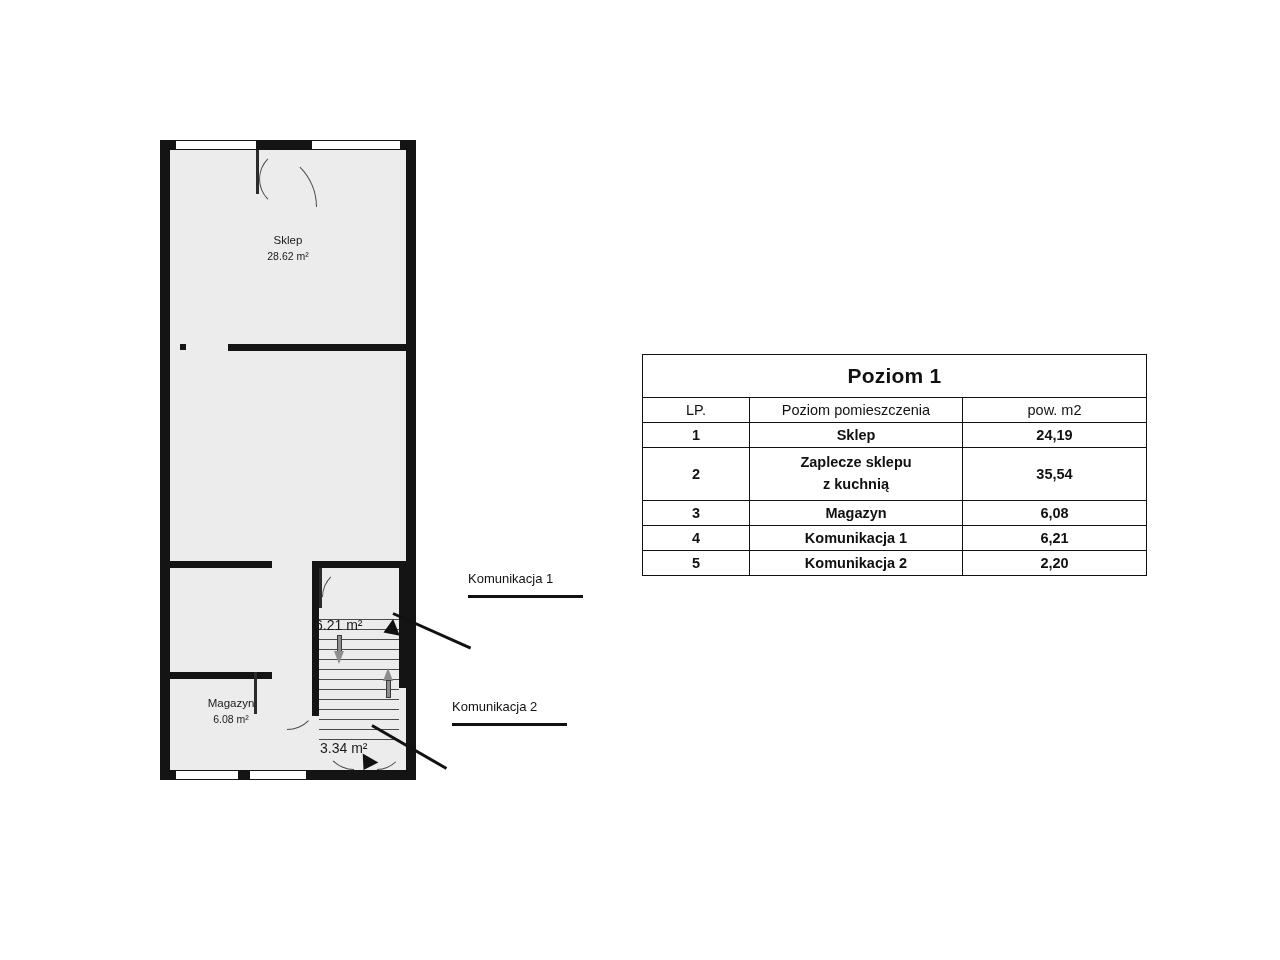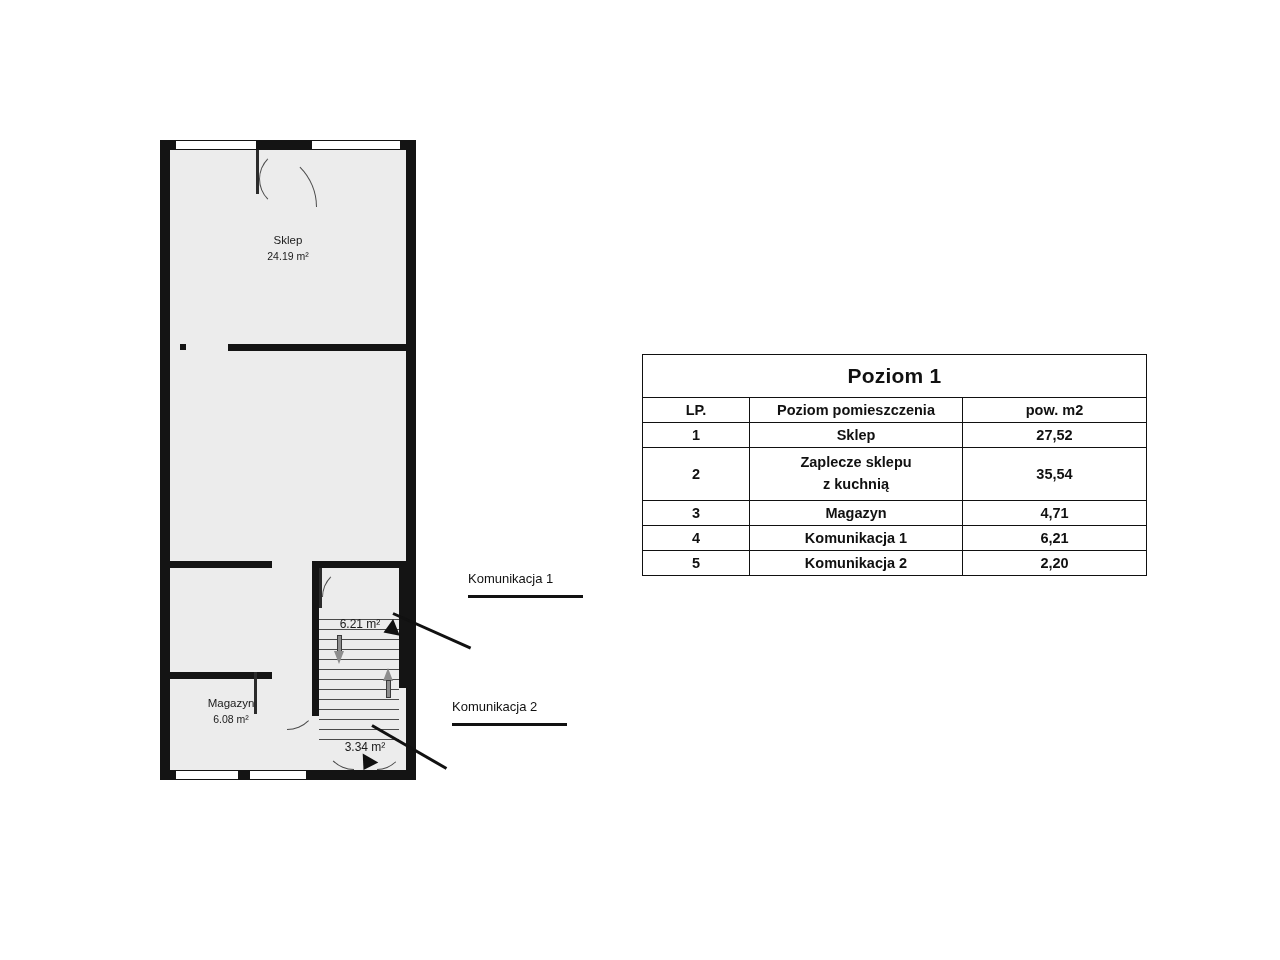--- a/index.html
+++ b/index.html
@@ -41,22 +41,21 @@
     font-size: 11.5px;
     line-height: 1.45;
     color: #1a1a1a;
     white-space: nowrap;
   }
   .room-label .nm { display: block; }
   .room-label .ar { display: block; font-size: 10.5px; }
 
   .area-only {
     position: absolute;
-    font-size: 12px;
-    text-align: center;
+    font-size: 14px;
     white-space: nowrap;
     color: #1a1a1a;
   }
 
   
   .stairs {
     position: absolute;
     background: #ececec;
   }
   .stair-step {
@@ -127,21 +126,21 @@
   }
   table.legend .title-cell {
     font-size: 21px;
     font-weight: bold;
     padding: 9px 2px;
     letter-spacing: 0.2px;
   }
   table.legend col.c1 { width: 107px; }
   table.legend col.c2 { width: 213px; }
   table.legend col.c3 { width: 184px; }
-  table.legend .hdr { font-size: 14.5px; font-weight: bold; }
+  table.legend .hdr { font-size: 14.5px; font-weight: normal; }
   table.legend .two-line { line-height: 1.5; }
   table.legend .blank { border: 1px solid #111; }
 </style>
 </head>
 <body>
 
 <div id="floorplan">
 
   <div class="room-fill" style="left:10px; top:10px; width:236px; height:200px;"></div>
   <div class="room-fill" style="left:10px; top:210px; width:236px; height:215px;"></div>
@@ -212,21 +211,21 @@
               border-color:transparent; border-bottom-color:#4a4a4a; clip-path: inset(50% 0 0 50%);"></div>
   <div class="door-leaf" style="left:94px; top:532px; width:3px; height:42px;"></div>
 
   <div class="arc" style="left:164px; top:570px; width:58px; height:58px;
               border-color:transparent; border-bottom-color:#4a4a4a; clip-path: inset(50% 50% 0 0);"></div>
   <div class="arc" style="left:190px; top:576px; width:52px; height:52px;
               border-color:transparent; border-bottom-color:#4a4a4a; clip-path: inset(50% 0 0 50%);"></div>
 
   <div class="room-label" style="left:48px; top:92px; width:160px;">
     <span class="nm">Sklep</span>
-    <span class="ar">24.19 m²</span>
+    <span class="ar">28.62 m²</span>
   </div>
 
 
   <div class="room-label" style="left:6px; top:555px; width:130px;">
     <span class="nm">Magazyn</span>
     <span class="ar">6.08 m²</span>
   </div>
 
   <div class="area-only" style="left:155px; top:477px; width:90px;">6.21 m²</div>
 
@@ -259,34 +258,34 @@
         <td class="title-cell" colspan="3">Poziom 1</td>
       </tr>
       <tr>
         <td class="hdr">LP.</td>
         <td class="hdr">Poziom pomieszczenia</td>
         <td class="hdr">pow. m2</td>
       </tr>
       <tr>
         <td>1</td>
         <td>Sklep</td>
-        <td>27,52</td>
+        <td>24,19</td>
       </tr>
       <tr>
         <td>2</td>
         <td class="two-line">
           <div>Zaplecze sklepu</div>
           <div>z kuchnią</div>
         </td>
         <td>35,54</td>
       </tr>
       <tr>
         <td>3</td>
         <td>Magazyn</td>
-        <td>4,71</td>
+        <td>6,08</td>
       </tr>
       <tr>
         <td>4</td>
         <td>Komunikacja 1</td>
         <td>6,21</td>
       </tr>
       <tr>
         <td>5</td>
         <td>Komunikacja 2</td>
         <td>2,20</td>

